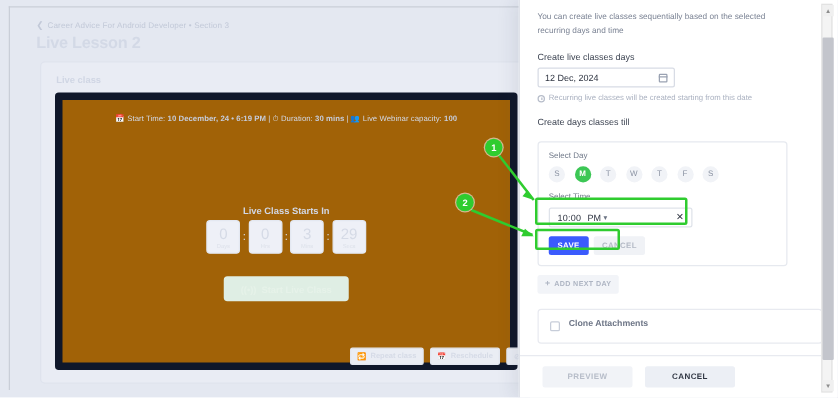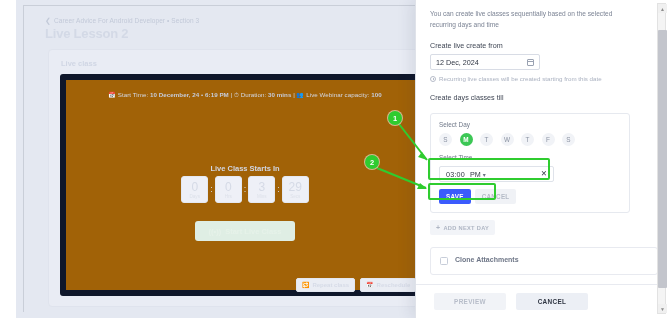--- a/index.html
+++ b/index.html
@@ -6,21 +6,21 @@
   html, body {
     width: 670px; height: 318px;
     overflow: hidden;
     font-family: "Liberation Sans", sans-serif;
     background: #ffffff;
   }
   #root { position: relative; width: 670px; height: 318px; background: #ffffff; }
 
   
   .bg-page {
-    position: absolute; left: 16px; top: 0; width: 424px; height: 318px;
+    position: absolute; left: 0; top: 0; width: 424px; height: 318px;
     background: #e4e8f1;
     overflow: hidden;
   }
   .bg-outer-border {
     position: absolute; left: 7px; top: 5px; width: 424px; height: 307px;
     background: #e4e8f1;
     border-left: 1px solid #c9ced8;
     border-top: 1px solid #c9ced8;
   }
   .bg-breadcrumb {
@@ -318,21 +318,21 @@
         </div>
       </div>
     </div>
   </div>
 
   <div class="modal">
     <div class="modal-body">
 
       <div class="desc">You can create live classes sequentially based on the selected recurring days and time</div>
 
-      <div class="field-label">Create live create from</div>
+      <div class="field-label">Create live classes days</div>
       <div class="date-input">
         <span class="val">12 Dec, 2024</span>
         <span class="cal-ico">
             <i></i>
           </span>
       </div>
 
       <div class="hint">
         <span class="hint-ico"></span>
         <span>Recurring live classes will be created starting from this date</span>
@@ -348,21 +348,21 @@
           <div class="day">T</div>
           <div class="day">W</div>
           <div class="day">T</div>
           <div class="day">F</div>
           <div class="day">S</div>
         </div>
 
         <div class="sub-label">Select Time</div>
         <div class="time-row">
           <div class="time-field">
-            <span class="time-val">03:00</span>
+            <span class="time-val">10:00</span>
             <span class="time-ampm">PM</span>
             <span class="time-caret">▾</span>
             <span class="time-clear">✕</span>
           </div>
         </div>
 
         <div class="btn-row">
           <div class="save-btn">SAVE</div>
           <div class="cancel-btn">CANCEL</div>
         </div>

